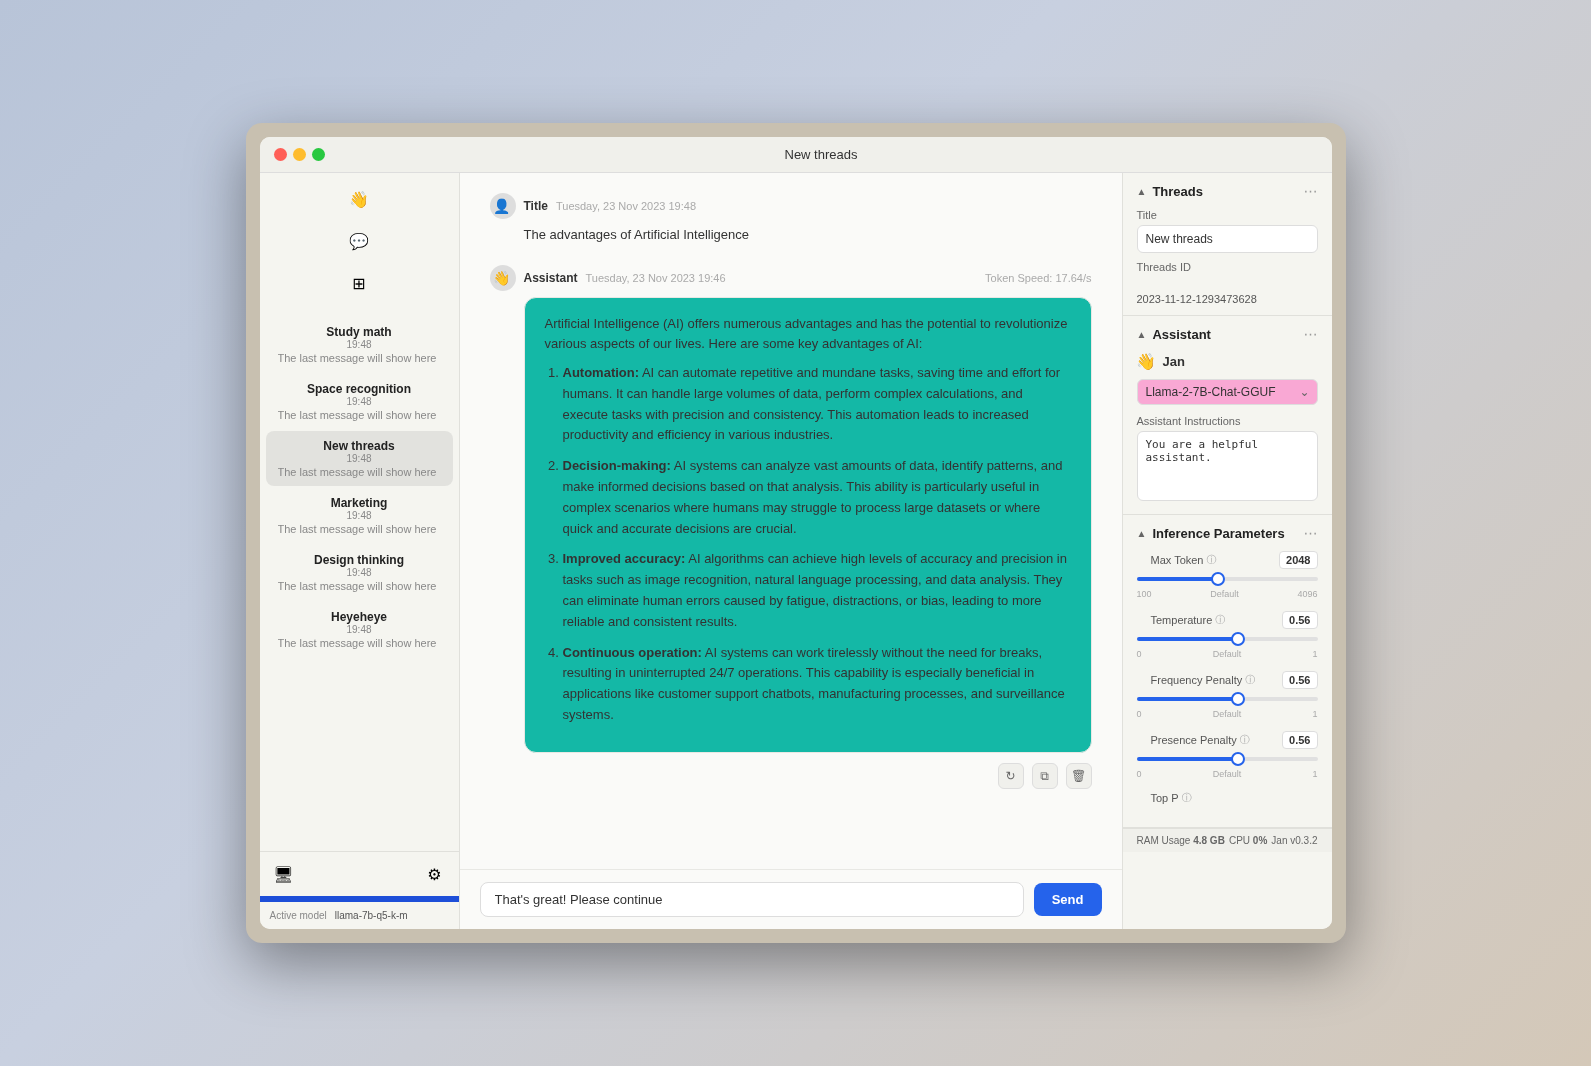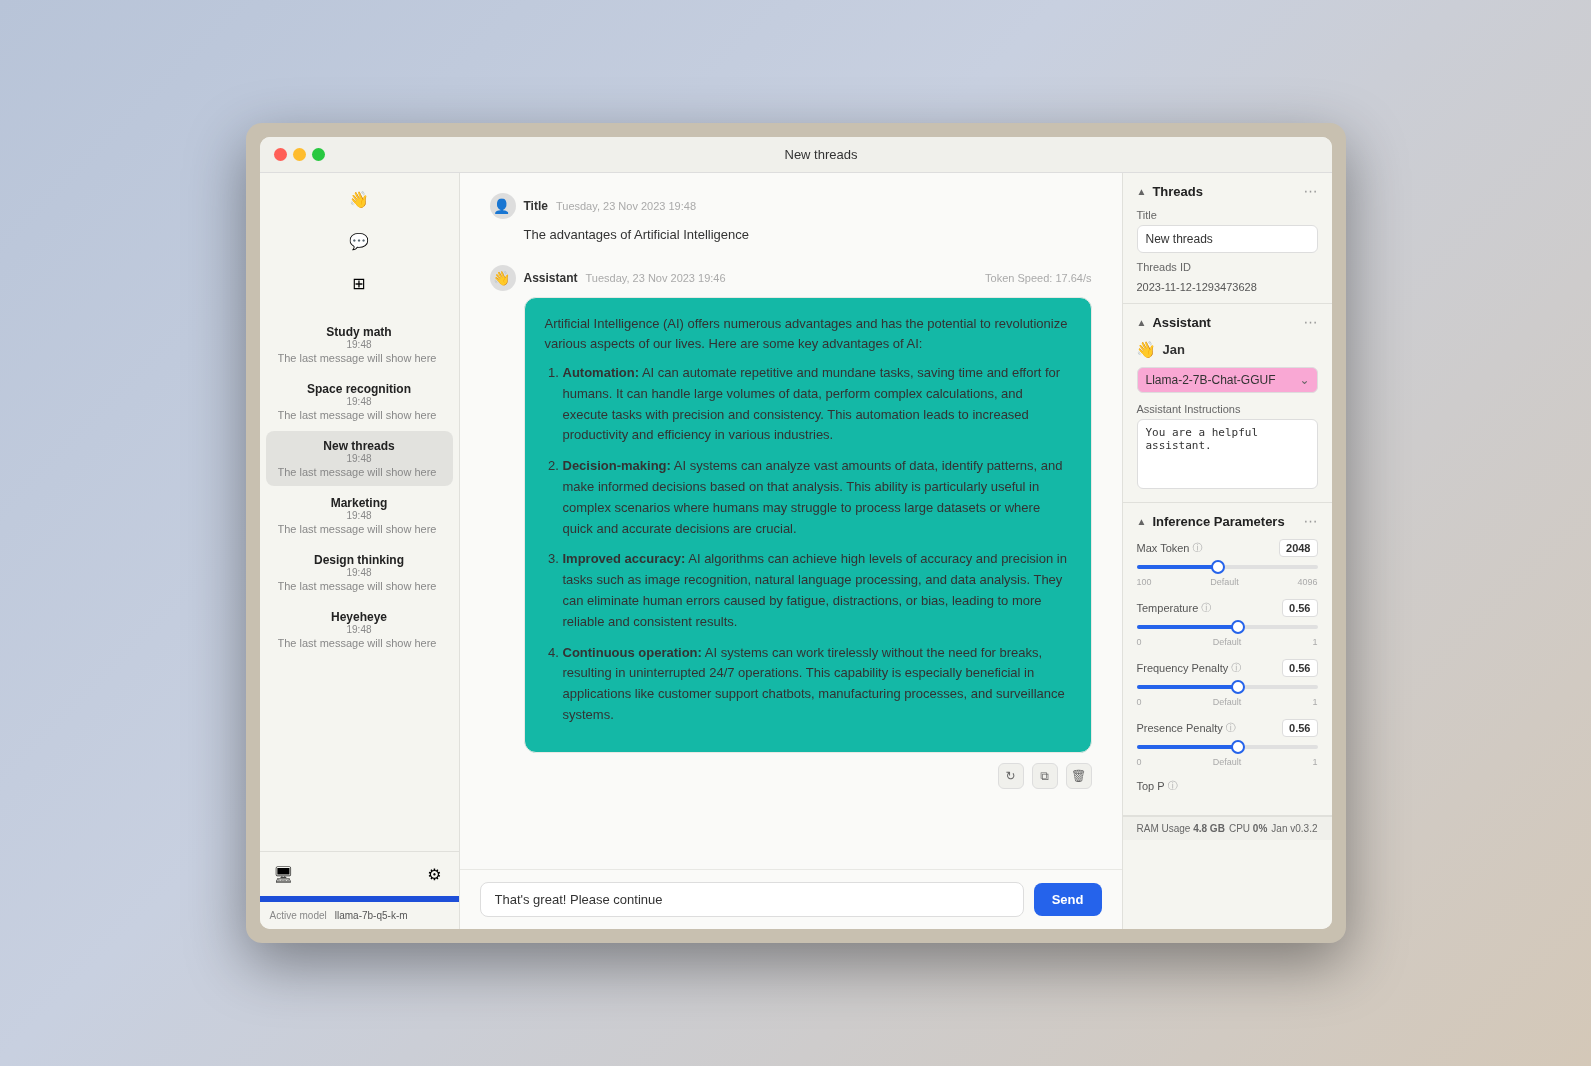--- a/index.html
+++ b/index.html
@@ -210,21 +210,21 @@
     .field-input {
       width: 100%;
       border: 1px solid #ddd;
       border-radius: 6px;
       padding: 6px 8px;
       font-size: 12px;
       background: #fff;
       color: #333;
       outline: none;
     }
-    .threads-id-value { font-size: 11px; color: #555; margin-top: 8px; }
+    .threads-id-value { font-size: 11px; color: #555; margin-top: 20px; }
     .assistant-row {
       display: flex;
       align-items: center;
       gap: 6px;
       margin-bottom: 8px;
     }
     .assistant-name { font-size: 13px; font-weight: 600; color: #333; }
     .model-select {
       width: 100%;
       border: 1px solid #ddd;
@@ -261,20 +261,21 @@
       height: 70px;
     }
     .param-row {
       margin-bottom: 12px;
     }
     .param-header {
       display: flex;
       justify-content: space-between;
       align-items: center;
       margin-bottom: 4px;
+      margin-left: 14px;
     }
     .param-name { font-size: 11px; color: #555; display: flex; align-items: center; gap: 3px; }
     .param-value { font-size: 11px; font-weight: 600; color: #333; background: #fff; border: 1px solid #ddd; border-radius: 4px; padding: 2px 6px; }
     .slider-container { position: relative; padding: 4px 0; }
     .slider-track {
       height: 4px;
       background: #e0e0e0;
       border-radius: 2px;
       position: relative;
     }

